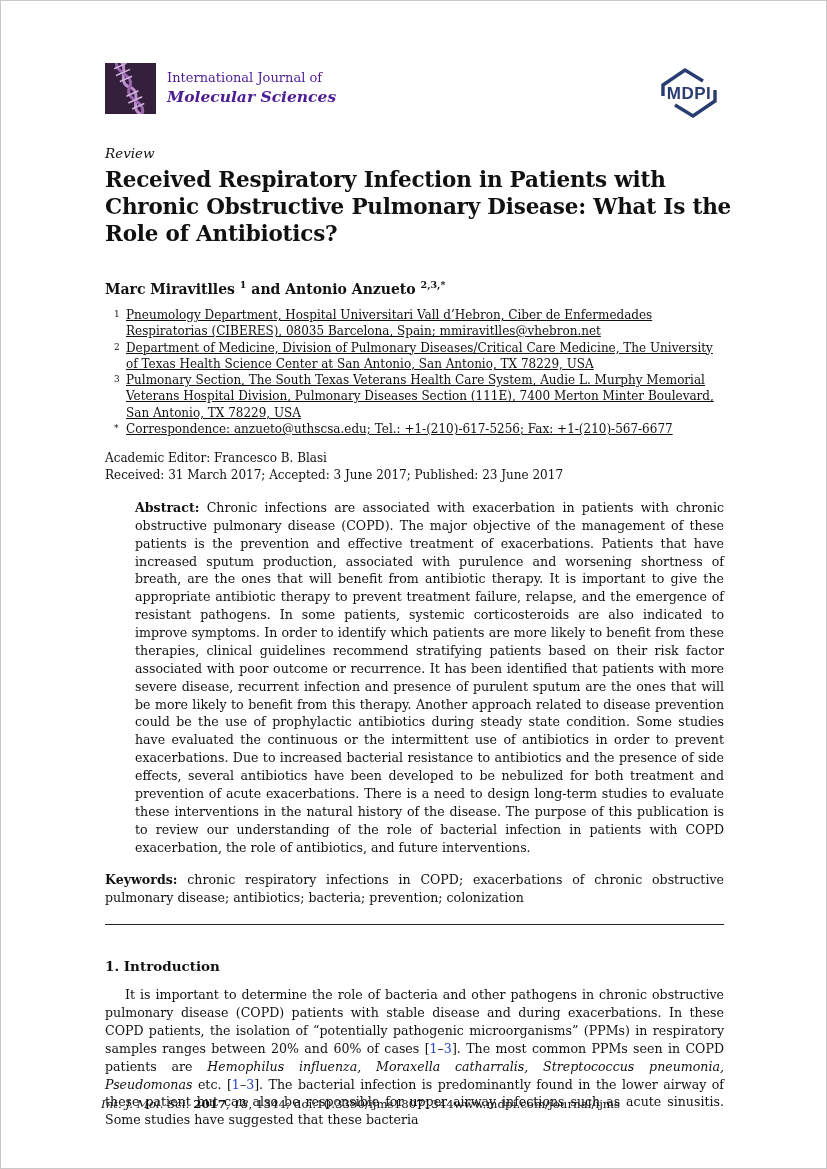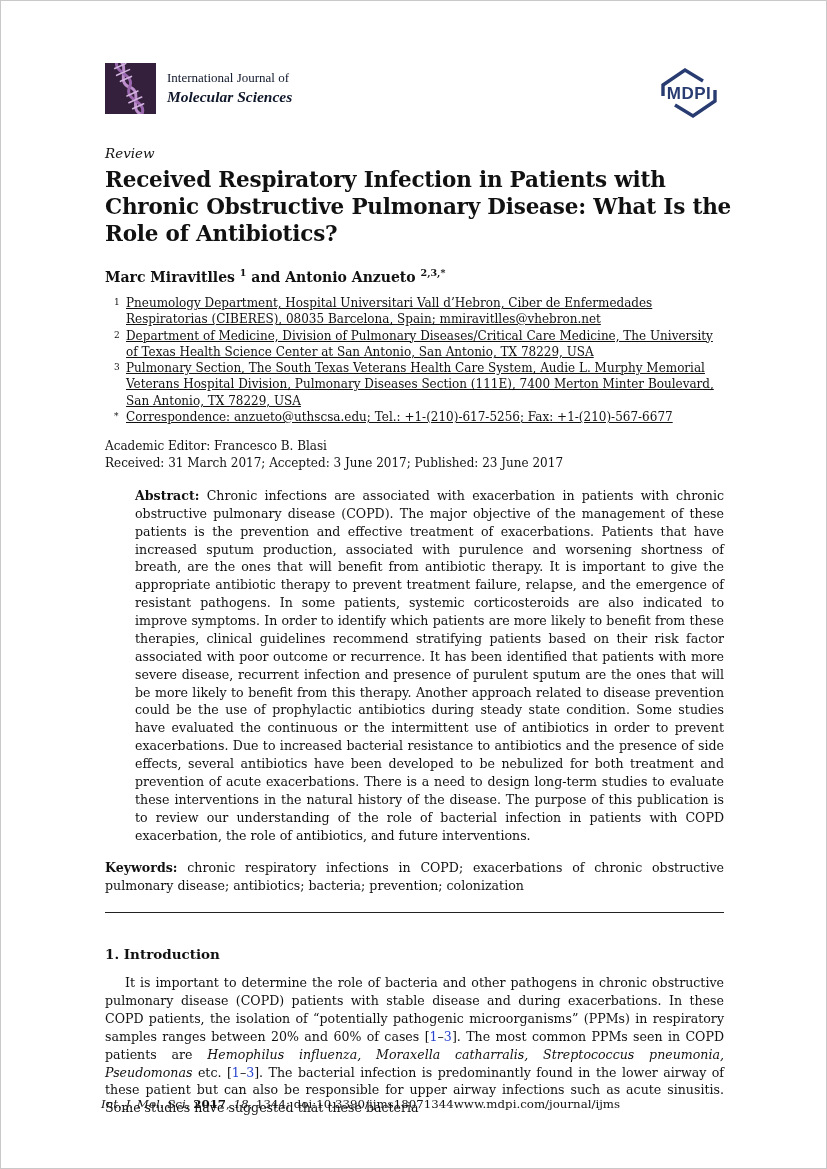--- a/index.html
+++ b/index.html
@@ -16,28 +16,28 @@
   .content {
     position:absolute; left:104px; top:0; width:619px;
   }
   
   .header {
     margin-top:62px;
     display:flex; justify-content:space-between; align-items:flex-start;
   }
   .brand { display:flex; align-items:center; gap:11px; }
   .brand-logo { width:51px; height:51px; display:block; }
-  .brand-name { font-size:13px; line-height:1.3; color:#0f172a;font-family:Liberation Serif, serif; }
+  .brand-name { font-size:13px; line-height:1.3; color:#4c1d95; }
   .brand-name .l2 { font-size:15.5px; font-weight:bold; font-style:italic; }
   .mdpi-logo { width:70px; height:56px; margin-top:2px; }
   
   .review-label { margin-top:24px; font-style:italic; font-size:13.5px; }
   .title { margin-top:5px; font-size:21.5px; font-weight:bold; line-height:1.26; letter-spacing:-0.2px; }
   .title div { white-space:nowrap; }
-  .authors { margin-top:20px; font-size:14px; }
+  .authors { margin-top:32px; font-size:14px; }
   .affiliations { margin-top:10px; font-size:12px; line-height:1.36; }
   .aff-row { display:flex; }
   .aff-marker { width:21px; padding-left:9px; flex:none; font-size:9px; position:relative; top:1px; }
   .aff-text { flex:1;text-decoration:underline; }
   .editor-block { margin-top:13px; font-size:12px; line-height:1.4; }
   
   .abstract { margin-top:15px; font-size:12.6px; line-height:1.42; text-align:justify;margin-left:30px; }
   .keywords { margin-top:15px; font-size:12.6px; line-height:1.42; text-align:justify; }
   .bold-label { font-weight:bold; }
   .rule { margin-top:17px; border:none; border-top:1.2px solid #222; height:0; }

